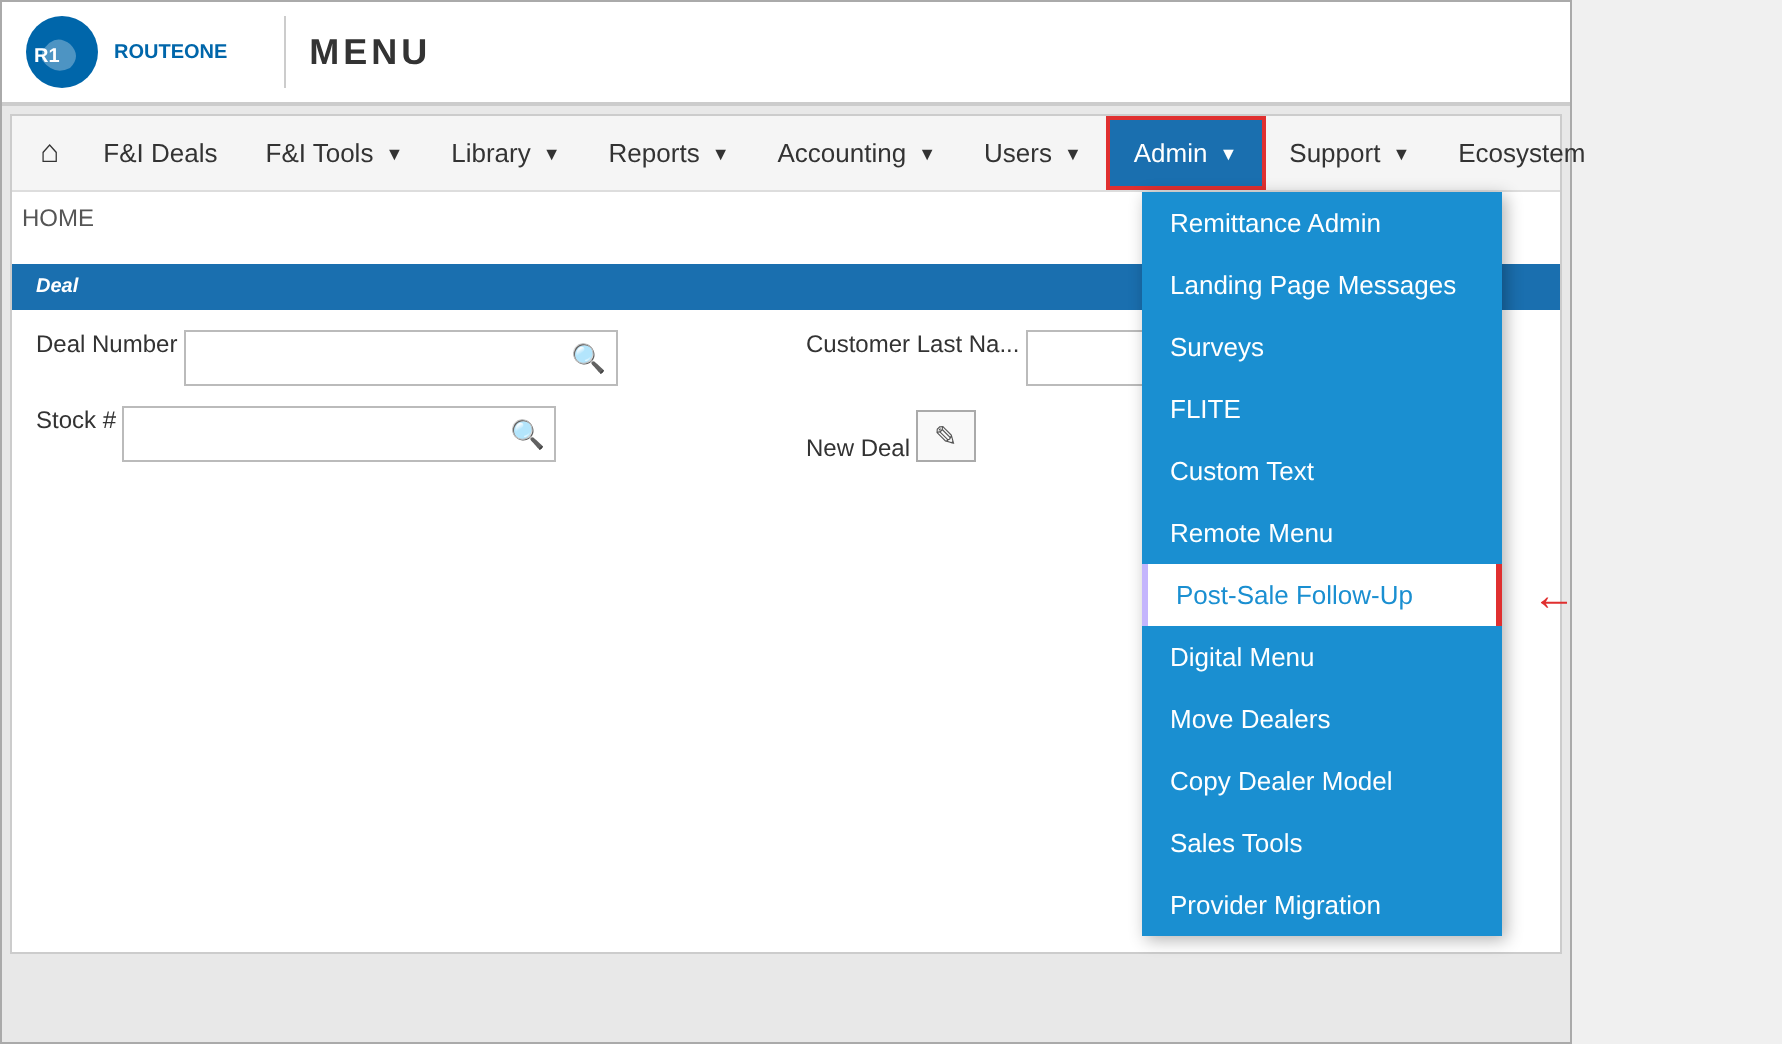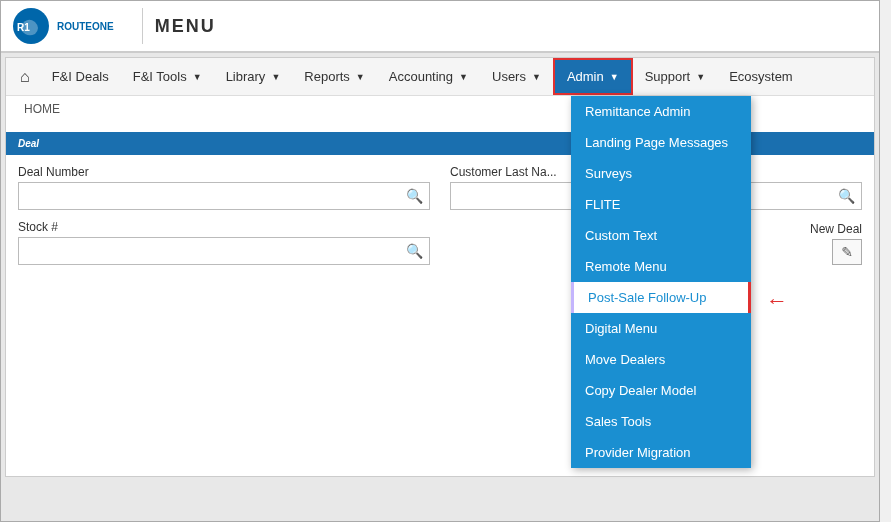--- a/index.html
+++ b/index.html
@@ -69,21 +69,21 @@
       color: #fff;
       border: 2px solid #e03030;
     }
     .caret {
       font-size: 9px;
       margin-left: 2px;
     }
 
     
     .breadcrumb {
-      padding: 6px 18px;
+      padding: 6px 5px;
       font-size: 12px;
       color: #555;
       background: #fff;
     }
 
     
     .deal-header {
       background: #1a6faf;
       color: #fff;
       font-size: 10px;
@@ -99,21 +99,20 @@
       background: #fff;
     }
     .form-row {
       display: flex;
       gap: 20px;
       margin-bottom: 10px;
       align-items: flex-end;
     }
     .form-group {
       display: flex;
-      flex-direction: column;
       gap: 3px;
       flex: 1;
     }
     .form-group label {
       font-size: 12px;
       color: #333;
     }
     .input-with-icon {
       display: flex;
       align-items: center;
@@ -191,21 +190,21 @@
       background: #fff;
       border: 1px solid #ccc;
       margin: 4px;
       min-height: 420px;
       position: relative;
     }
   </style>
 </head>
 <body>
 
-<div style="background:#e8e8e8; border: 1px solid #aaa; width:880px; height:522px; position:relative;">
+<div style="background:#e8e8e8; border: 1px solid #aaa; width:786px; height:522px; position:relative;">
 
   <div class="top-header">
     <div class="logo-area">
 
       <svg class="logo-circle" viewBox="0 0 36 36">
         <circle cx="18" cy="18" r="18" fill="#0066aa"></circle>
         <path d="M8 18 Q14 8 22 14 Q28 20 22 26 Q14 30 8 22 Z" fill="#fff" opacity="0.3"></path>
         <text x="4" y="23" font-size="10" fill="#fff" font-weight="bold">R1</text>
       </svg>
       <span style="font-size:10px; font-weight:bold; color:#0066aa;">ROUTEONE</span>

